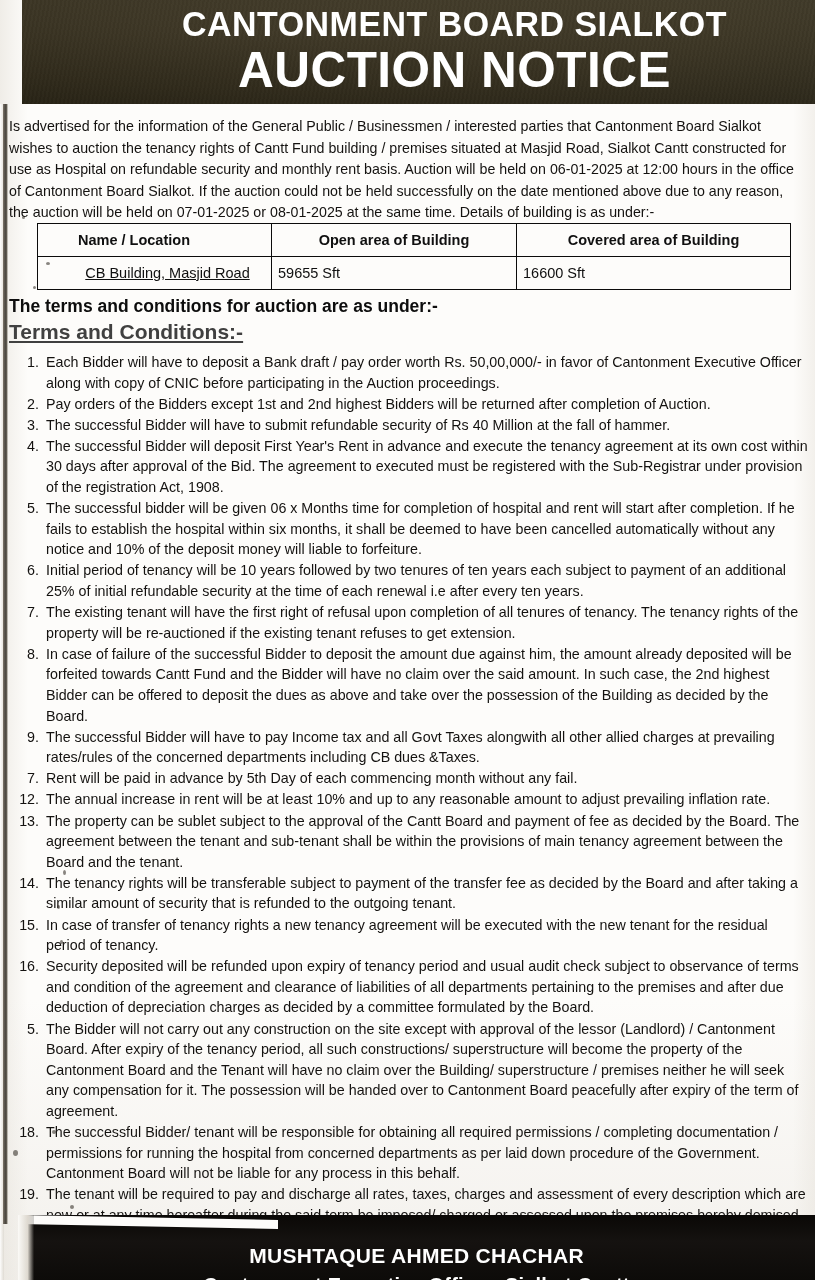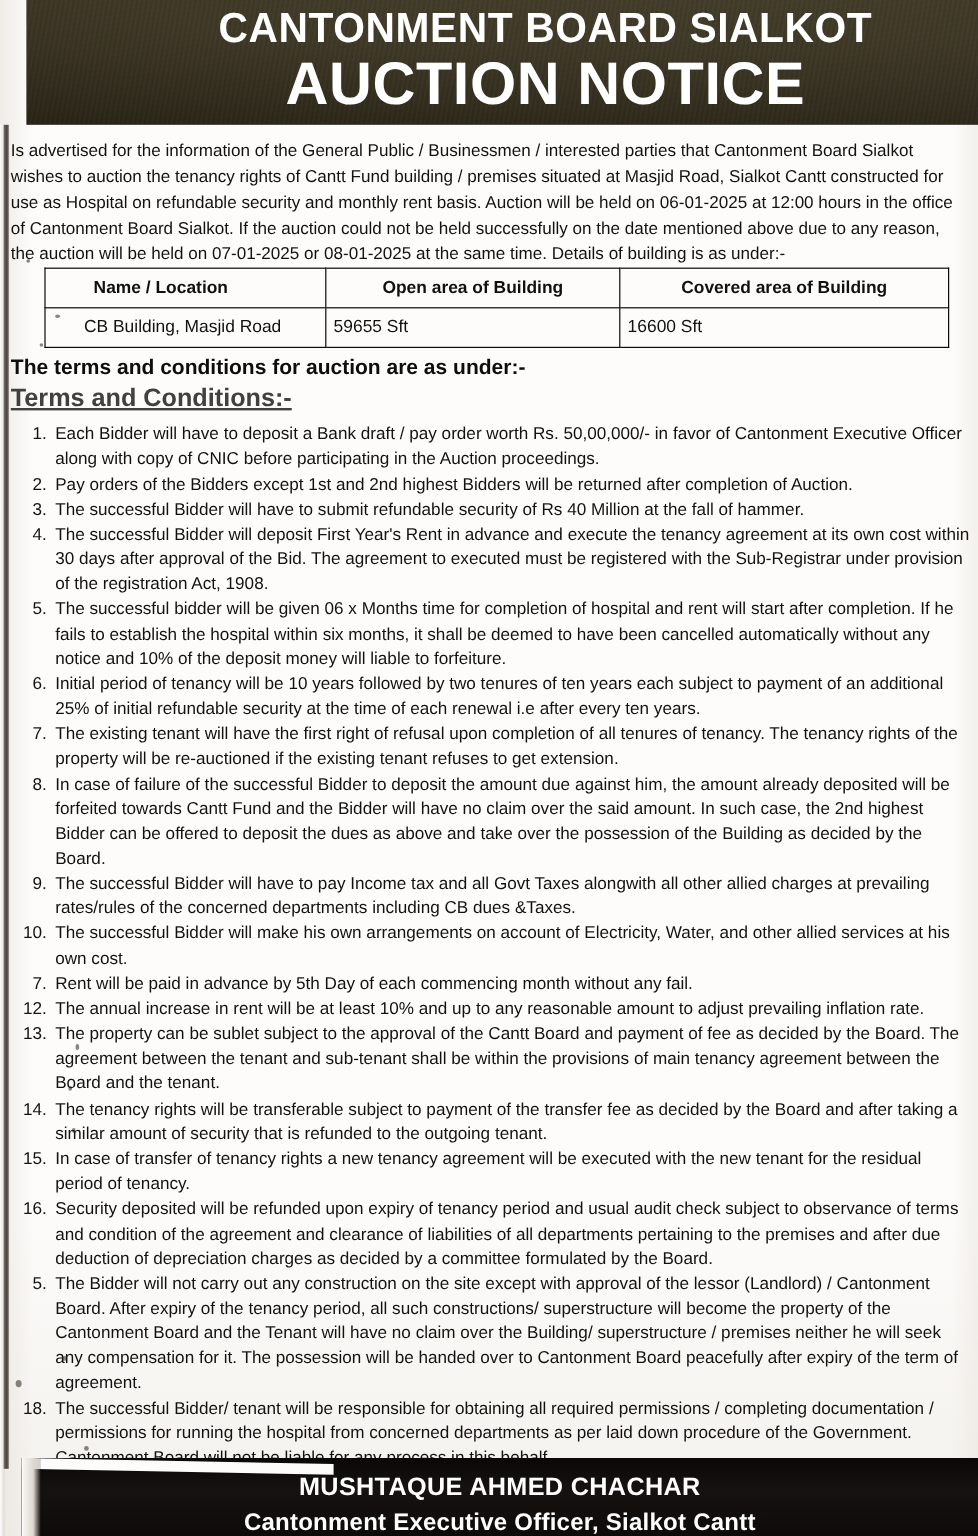--- a/index.html
+++ b/index.html
@@ -122,21 +122,21 @@
     font-size: 14.5px;
     height: 28px;
     padding: 2px 6px;
     color: #101010;
   }
   .info-table th {
     font-weight: bold;
     text-align: center;
   }
   .info-table th.col-name { text-align: left; padding-left: 40px; }
-  .info-table td.col-name { text-align: left; padding-left: 32px; }
+  .info-table td.col-name { text-align: center; padding-left: 32px; text-decoration: underline; }
   .info-table td.col-val { text-align: left; }
   .col-w1 { width: 234px; }
   .col-w2 { width: 245px; }
   .col-w3 { width: 274px; }
 
   
   .heading-main {
     position: absolute;
     left: 9px;
     top: 296px;
@@ -214,21 +214,21 @@
     position: relative;
     z-index: 3;
     text-align: center;
     color: #ffffff;
     font-weight: bold;
     white-space: nowrap;
     font-family: "Liberation Sans", sans-serif;
   }
   .footer-name {
     font-size: 21px;
-    padding-top: 13px;
+    padding-top: 29px;
     letter-spacing: .3px;
   }
   .footer-role {
     font-size: 20px;
     padding-top: 6px;
     letter-spacing: .2px;
   }
 
   
   .speck {
@@ -311,24 +311,20 @@
       </div>
       <div class="term-item">
         <div class="term-num">8.</div>
         <div class="term-text">In case of failure of the successful Bidder to deposit the amount due against him, the amount already deposited will be forfeited towards Cantt Fund and the Bidder will have no claim over the said amount. In such case, the 2nd highest Bidder can be offered to deposit the dues as above and take over the possession of the Building as decided by the Board.</div>
       </div>
       <div class="term-item">
         <div class="term-num">9.</div>
         <div class="term-text">The successful Bidder will have to pay Income tax and all Govt Taxes alongwith all other allied charges at prevailing rates/rules of the concerned departments including CB dues &amp;Taxes.</div>
       </div>
       <div class="term-item">
-        <div class="term-num">10.</div>
-        <div class="term-text">The successful Bidder will make his own arrangements on account of Electricity, Water, and other allied services at his own cost.</div>
-      </div>
-      <div class="term-item">
         <div class="term-num">7.</div>
         <div class="term-text">Rent will be paid in advance by 5th Day of each commencing month without any fail.</div>
       </div>
       <div class="term-item">
         <div class="term-num">12.</div>
         <div class="term-text">The annual increase in rent will be at least 10% and up to any reasonable amount to adjust prevailing inflation rate.</div>
       </div>
       <div class="term-item">
         <div class="term-num">13.</div>
         <div class="term-text">The property can be sublet subject to the approval of the Cantt Board and payment of fee as decided by the Board. The agreement between the tenant and sub-tenant shall be within the provisions of main tenancy agreement between the Board and the tenant.</div>

